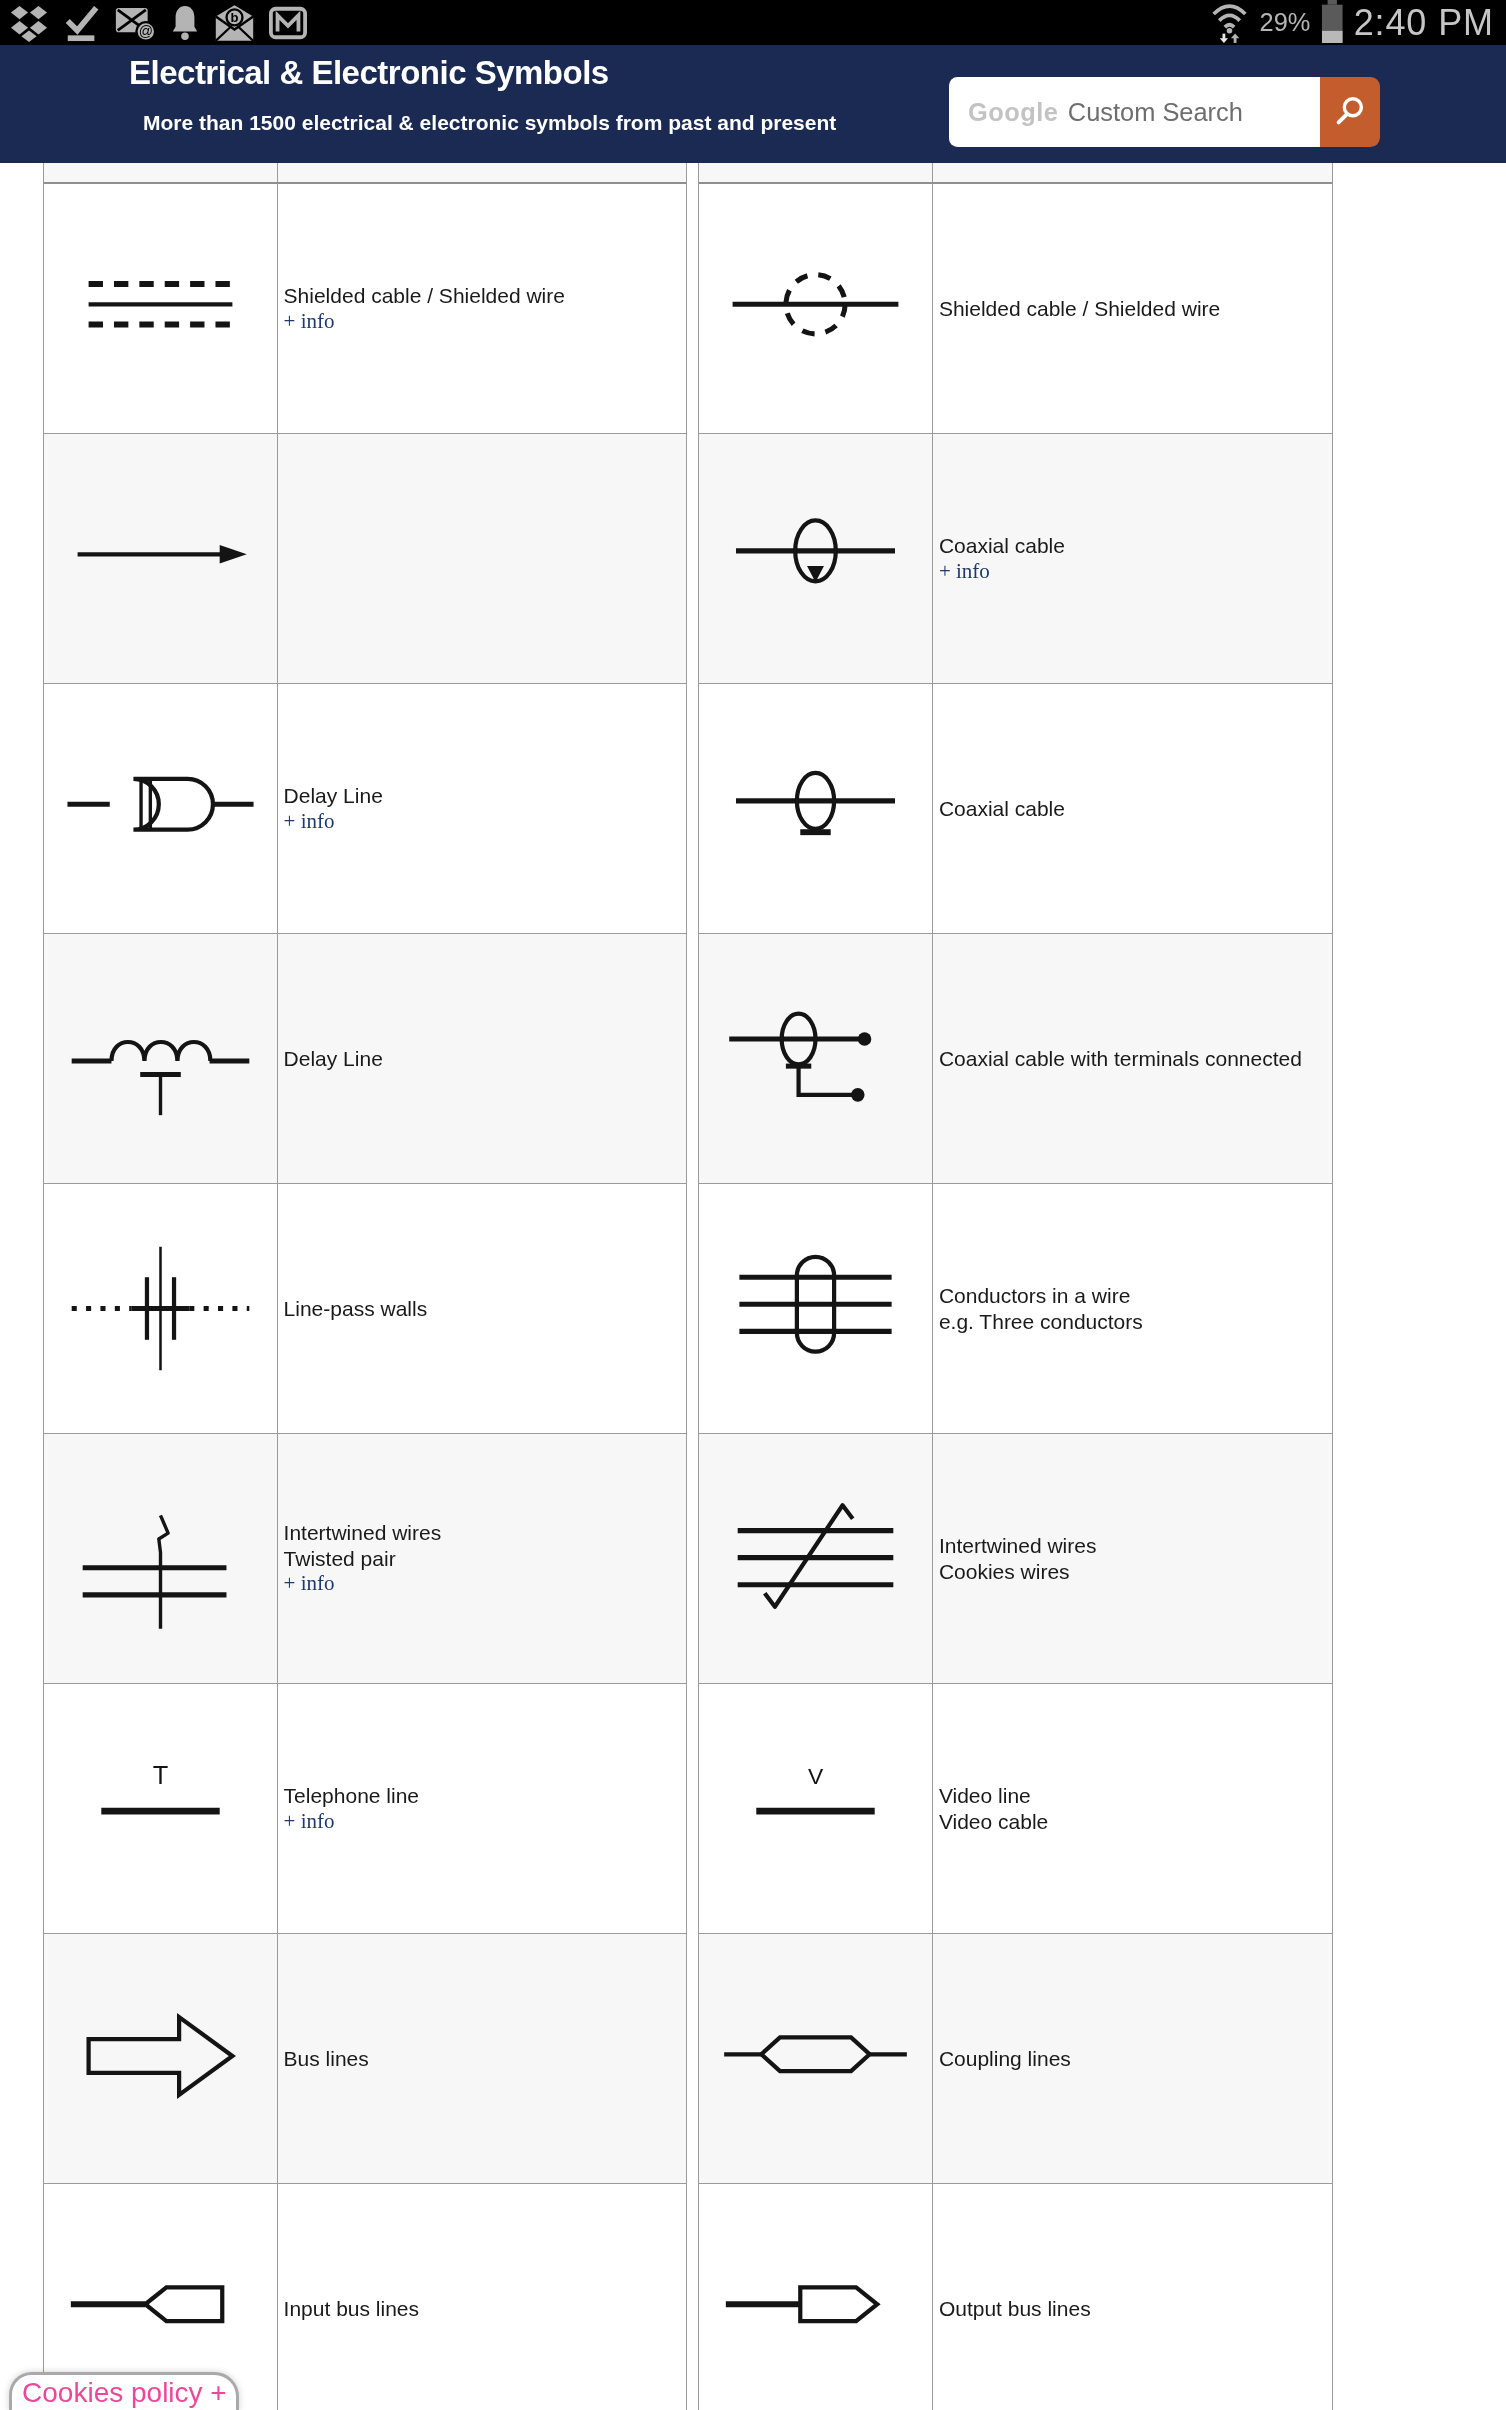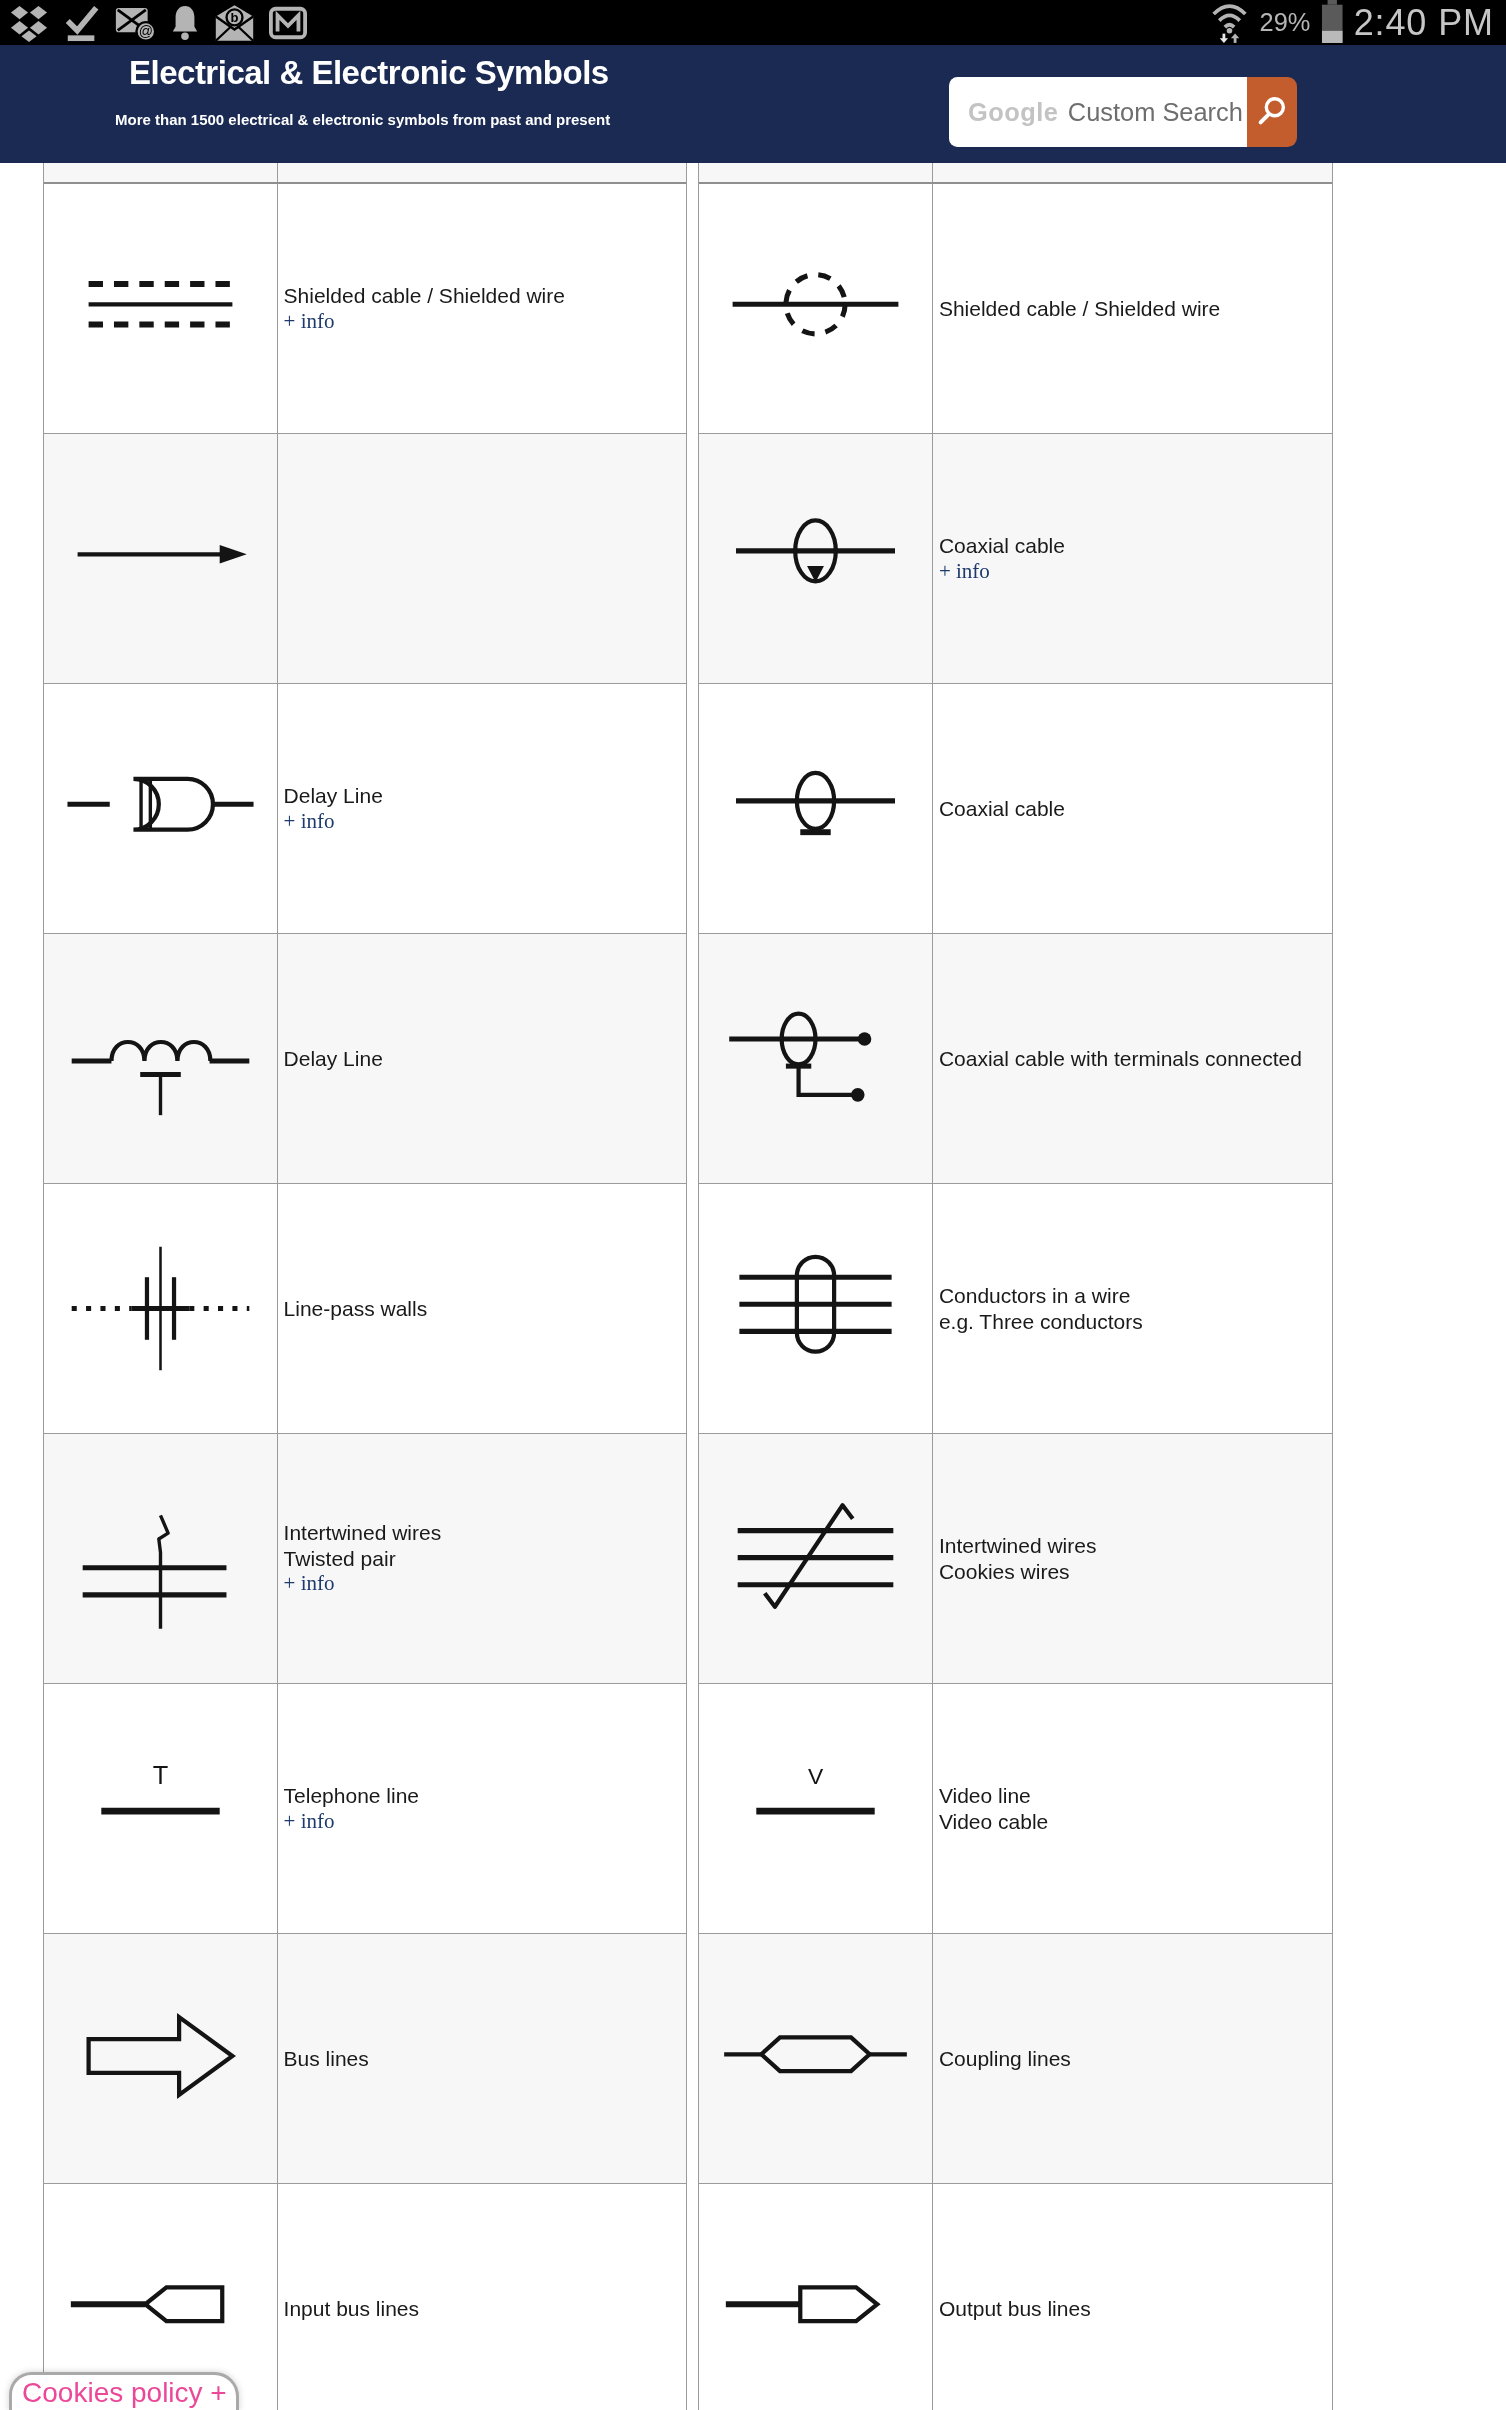--- a/index.html
+++ b/index.html
@@ -17,22 +17,22 @@
   .sb-spacer{flex:1;}
   .sb-right{display:flex;align-items:center;gap:9.4px;}
   .sb-pct{color:#b5b5b5;font-size:25.4px;}
   .sb-time{color:#c6c6c6;font-size:36px;letter-spacing:0.9px;}
   
   .site-header{
     position:absolute;top:45px;left:0;width:1507px;height:118px;
     background:var(--header-bg,#1a2a52);
   }
   .hdr-title{position:absolute;left:129px;top:9.4px;color:#fff;font-size:33px;font-weight:bold;letter-spacing:-0.5px;}
-  .hdr-sub{position:absolute;left:115px;top:66px;color:#fff;font-size:15px;font-weight:bold;}
-  .search-wrap{position:absolute;left:949px;top:32px;width:348px;height:70px;display:flex;}
+  .hdr-sub{position:absolute;left:143px;top:66px;color:#fff;font-size:21px;font-weight:bold;}
+  .search-wrap{position:absolute;left:949px;top:32px;width:431px;height:70px;display:flex;}
   .search-input{
     width:371px;height:70px;background:#fff;border-radius:8.5px 0 0 8.5px;box-sizing:border-box;
     display:flex;align-items:center;padding-left:19px;cursor:text;
   }
   .search-watermark{color:#c3c3c3;font-size:25.4px;font-weight:bold;letter-spacing:0.5px;margin-right:9.4px;}
   .search-placeholder{color:#6e6e6e;font-size:25.4px;}
   .search-btn{
     width:60px;height:70px;background:var(--accent,#c35d2e);border:none;border-radius:0 9.4px 9.4px 0;
     display:flex;align-items:center;justify-content:center;cursor:pointer;
   }

